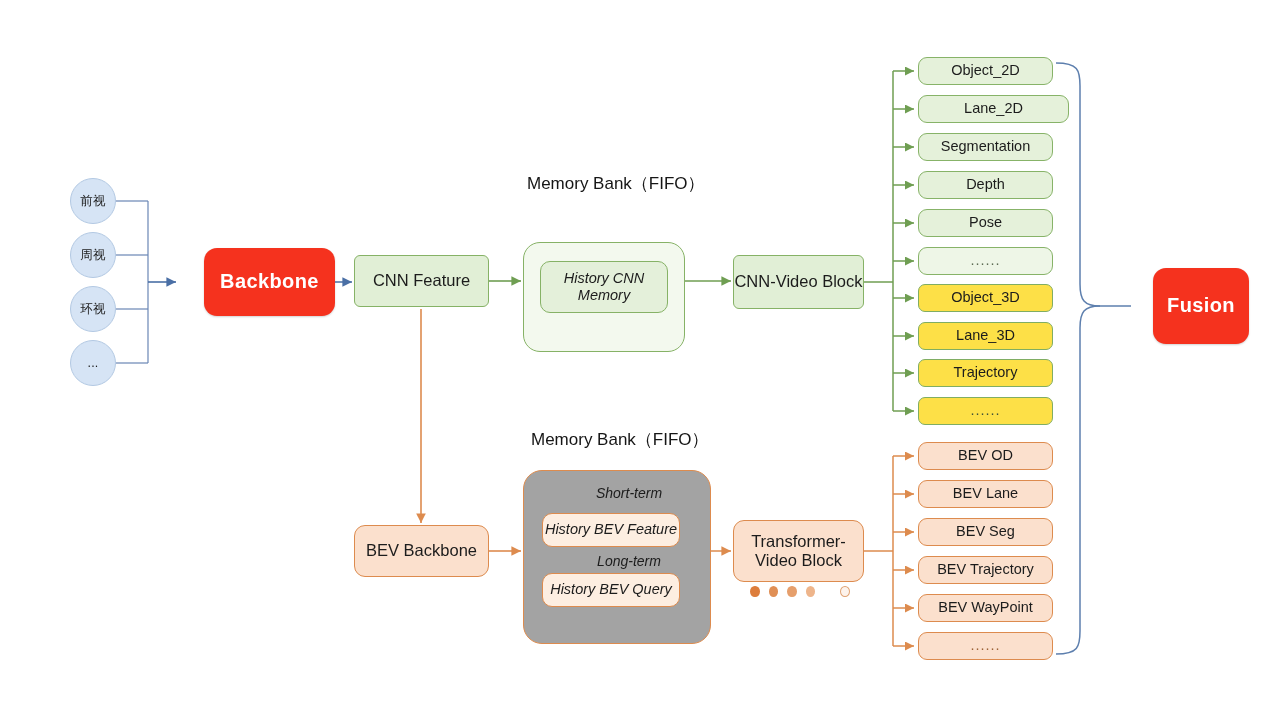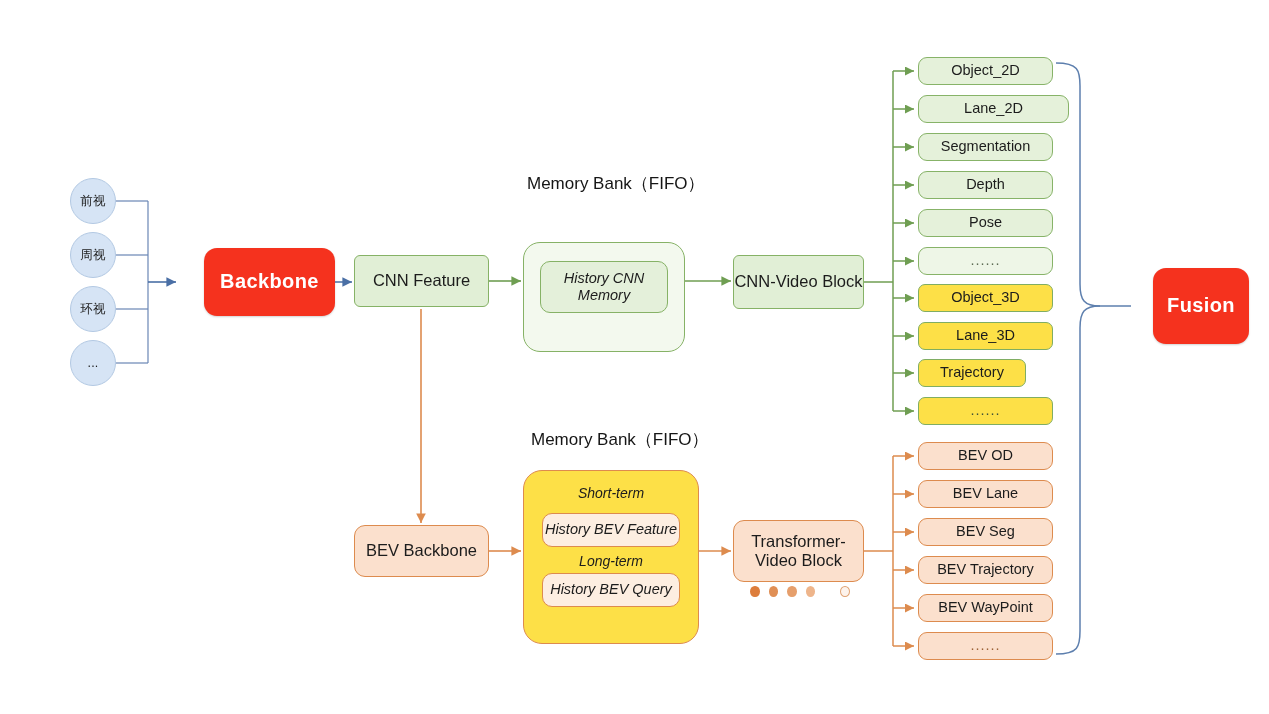--- a/index.html
+++ b/index.html
@@ -121,23 +121,24 @@
 
   
   .orange-node {
     background: #fbe0cd;
     border: 1.3px solid #dd8b4e;
     border-radius: 11px;
     font-size: 16.5px;
     color: #1c1c1c;
   }
   .orange-bank {
-    background: #fde047;
+    background: #a3a3a3;
     border: 1.4px solid #dd8b4e;
     border-radius: 19px;
+    padding-left: 12px;
   }
   .orange-inner {
     background: #fdeee1;
     border: 1.2px solid #dd8b4e;
     border-radius: 10px;
     font-size: 14.5px;
     font-style: italic;
     color: #1c1c1c;
   }
   .bank-sublabel {
@@ -344,21 +345,21 @@
   </div>
   <div class="node out-green-faint" style="left:918px; top:247px; width:135px; height:28px;">
     <span>......</span>
   </div>
   <div class="node out-green-dark" style="left:918px; top:284px; width:135px; height:28px;">
     <span>Object_3D</span>
   </div>
   <div class="node out-green-dark" style="left:918px; top:322px; width:135px; height:28px;">
     <span>Lane_3D</span>
   </div>
-  <div class="node out-green-dark" style="left:918px; top:359px; width:108px; height:28px;">
+  <div class="node out-green-dark" style="left:918px; top:359px; width:135px; height:28px;">
     <span>Trajectory</span>
   </div>
   <div class="node out-green-dark ellipsis" style="left:918px; top:397px; width:135px; height:28px;">
     <span>......</span>
   </div>
 
   <div class="node out-orange" style="left:918px; top:442px; width:135px; height:28px;">
     <span>BEV OD</span>
   </div>
   <div class="node out-orange" style="left:918px; top:480px; width:135px; height:28px;">

